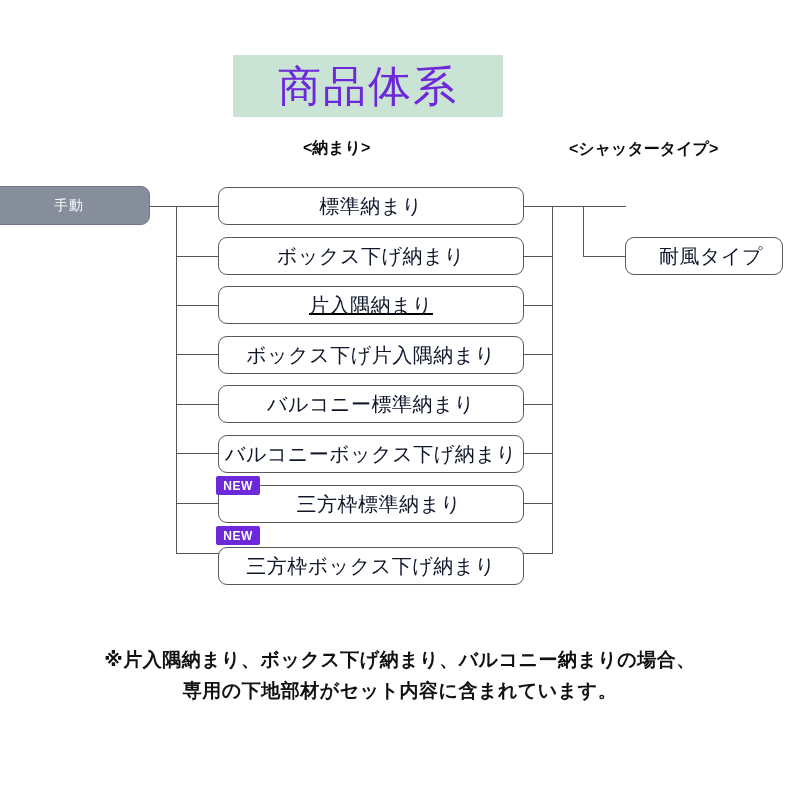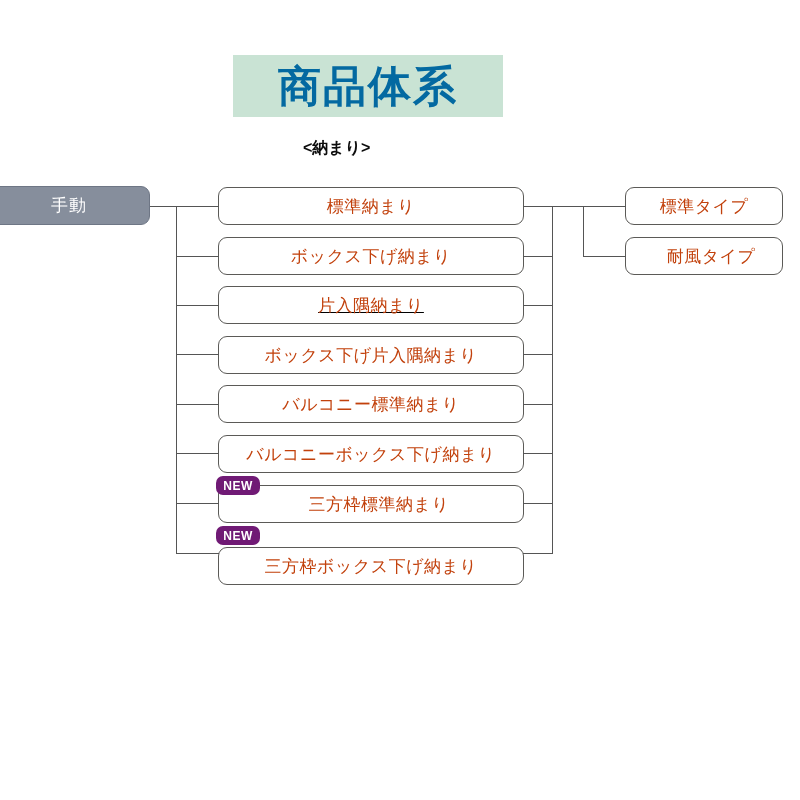--- a/index.html
+++ b/index.html
@@ -26,22 +26,22 @@
     top: 55px;
     width: 270px;
     height: 62px;
     background: #c9e3d4;
     display: flex;
     align-items: center;
     justify-content: center;
   }
   .title-text {
     font-size: 43px;
-    font-weight: bold;
-    color: #0369a1;
+    font-weight: normal;
+    color: #6d28d9;
     letter-spacing: 2px;
     line-height: 1;
   }
 
   
   .col-header {
     position: absolute;
     font-size: 16px;
     font-weight: bold;
     color: #0d0d0d;
@@ -60,59 +60,59 @@
     height: 39px;
     background: #868e9c;
     border: 1px solid #6e7685;
     border-radius: 9px;
     box-sizing: border-box;
     display: flex;
     align-items: center;
     justify-content: center;
   }
   .root-label {
-    font-size: 17px;
+    font-size: 14px;
     color: #ffffff;
     letter-spacing: 1px;
   }
 
   
   .node {
     position: absolute;
     box-sizing: border-box;
     background: #ffffff;
     border: 1px solid #5b5a57;
     border-radius: 9px;
     display: flex;
     align-items: center;
     justify-content: center;
     height: 38px;
   }
   .node-label {
-    font-size: 17px;
-    color: #c2410c;
+    font-size: 20px;
+    color: #0f172a;
     white-space: nowrap;
     letter-spacing: 0.5px;
   }
   .osamari-node {
     left: 218px;
     width: 306px;
   }
   .type-node {
     left: 625px;
     width: 158px;
   }
 
   
   .new-badge {
     position: absolute;
     width: 44px;
     height: 19px;
-    background: #701a75;
-    border-radius: 7px;
+    background: #6d28d9;
+    border-radius: 2px;
     display: flex;
     align-items: center;
     justify-content: center;
     z-index: 6;
   }
   .new-badge-text {
     font-size: 12px;
     font-weight: bold;
     color: #ffffff;
     letter-spacing: 0.5px;
@@ -145,20 +145,21 @@
 </head>
 <body>
 
 <div id="canvas">
 
   <div class="title-box">
     <span class="title-text">商品体系</span>
   </div>
 
   <div class="col-header" id="header-osamari">&lt;納まり&gt;</div>
+  <div class="col-header" id="header-shutter">&lt;シャッタータイプ&gt;</div>
 
   <div class="root-node">
     <span class="root-label">手動</span>
   </div>
 
   <div class="line line-h" style="left:150px; top:206px; width:27px;"></div>
 
   <div class="line line-v" style="left:176px; top:206px; height:348px;"></div>
 
   <div class="line line-h" style="left:176px; top:206px; width:43px;"></div>
@@ -210,21 +211,22 @@
     <span class="node-label">三方枠ボックス下げ納まり</span>
   </div>
 
   <div class="new-badge" style="left:216px; top:476px;">
     <span class="new-badge-text">NEW</span>
   </div>
   <div class="new-badge" style="left:216px; top:526px;">
     <span class="new-badge-text">NEW</span>
   </div>
 
-  <div class="node type-node" style="top:187px;">
-    <span class="node-label">標準タイプ</span>
-  </div>
   <div class="node type-node" style="top:237px;padding-left:14px;">
     <span class="node-label">耐風タイプ</span>
   </div>
 
+  <div class="footer-note">
+    <div>※片入隅納まり、ボックス下げ納まり、バルコニー納まりの場合、</div>
+    <div>専用の下地部材がセット内容に含まれています。</div>
+  </div>
 
 </div>
 
 </body></html>

